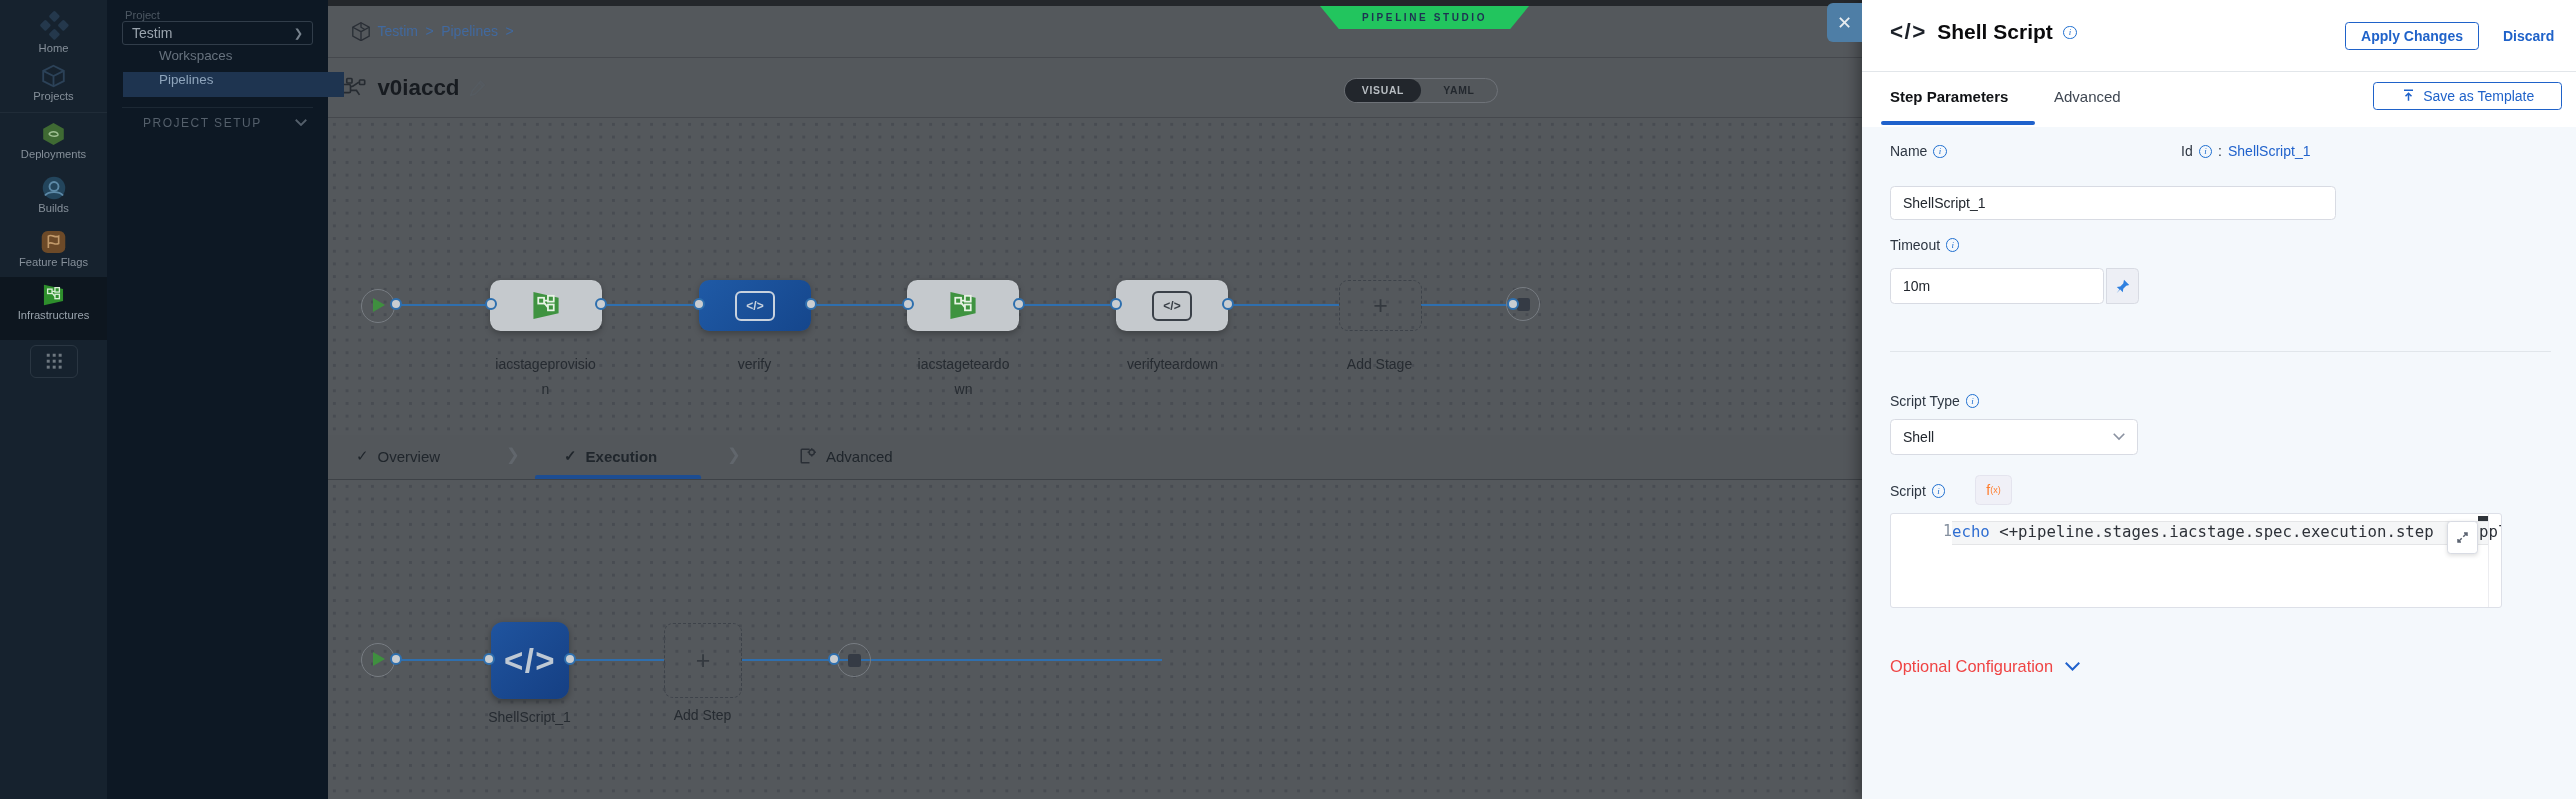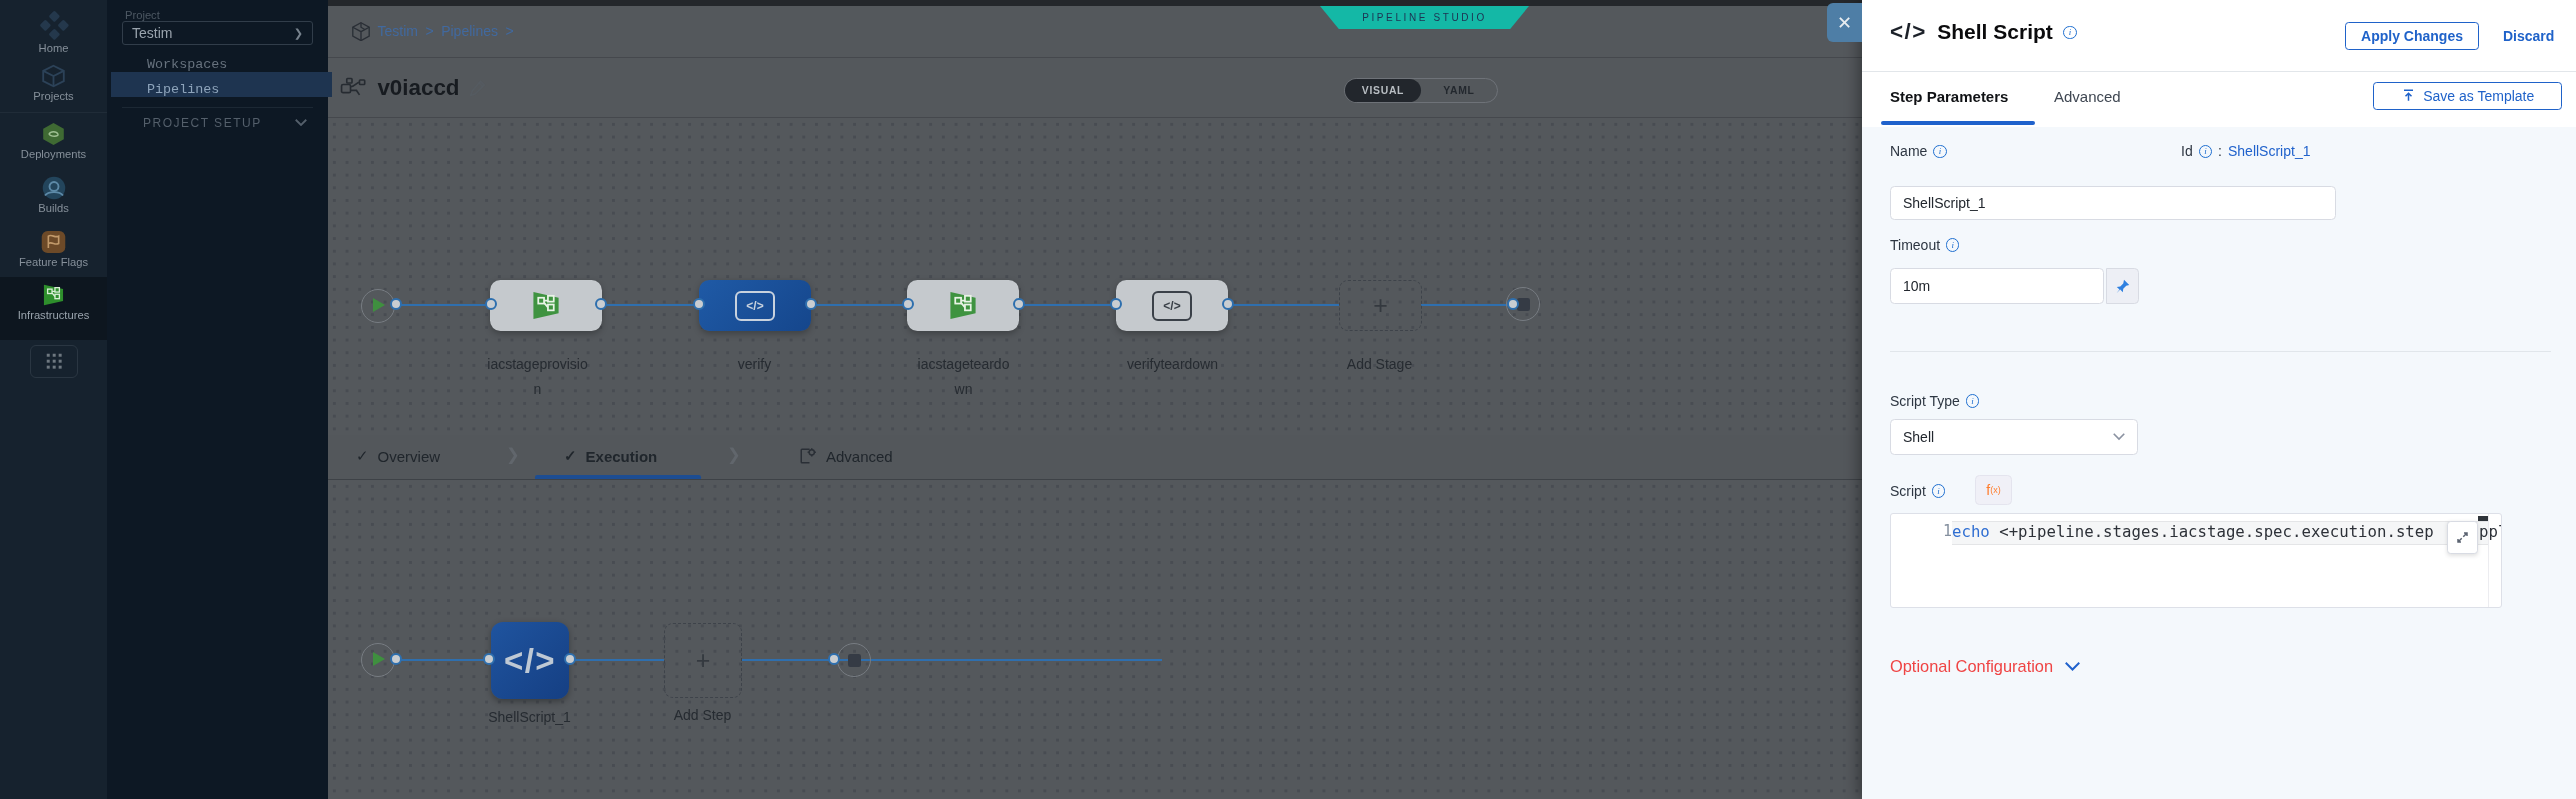--- a/index.html
+++ b/index.html
@@ -13,42 +13,42 @@
   .rail-label { font-size:11.2px; color:#86909a; }
   .rail-sep { position:absolute; left:0; width:107px; border-top:0.7px solid #202c38; }
   .rail-active { position:absolute; left:0; top:277px; width:107px; height:63px; background:#0d161f; }
   .grid-btn { position:absolute; left:30px; top:345px; width:48px; height:33px; border:0.7px solid #2a3642; border-radius:6px; display:flex; align-items:center; justify-content:center; cursor:pointer; }
 
   
   .sidebar { position:absolute; left:107px; top:0; width:221px; height:799px; background:#0d1824; z-index:5; }
   .proj-label { position:absolute; left:18px; top:9px; font-size:11.2px; color:#4d5863; }
   .proj-select { position:absolute; left:15px; top:21px; width:191px; height:24px; border:0.7px solid #313d4a; border-radius:3px;
     display:flex; align-items:center; justify-content:space-between; padding:0 9px; color:#9aa4ae; font-size:14px; cursor:pointer; }
-  .side-item { position:absolute; left:4px; width:221px; height:24px; display:flex; align-items:flex-end; padding-left:36px;
-    font-size:13.4px; color:#67727e; cursor:pointer;font-family:Liberation Mono, monospace; }
+  .side-item { position:absolute; left:16px; width:221px; height:24px; display:flex; align-items:flex-start; padding-left:36px;
+    font-size:13.4px; color:#67727e; cursor:pointer; }
   .side-item.active { background:#1e3450; color:#8ea4bb; }
   .side-sep { position:absolute; left:15px; right:15px; top:107px; border-top:0.7px solid #1c2834; }
   .setup-row { position:absolute; left:36px; right:21px; top:112px; height:21px; display:flex; align-items:center; justify-content:space-between;
     font-size:12px; letter-spacing:1.5px; color:#545f6b; cursor:pointer; }
 
   
   .canvas { position:absolute; left:328px; top:0; right:0; height:799px; background:#54585c; }
   .topstrip { position:absolute; left:0; right:0; top:0; height:6px; background:#24272b; }
   .crumb-row { position:absolute; left:0; right:0; top:6px; height:52px; border-bottom:0.7px solid #45484d; display:flex; align-items:center; padding-left:24px; }
   .crumbs { display:flex; align-items:center; gap:7.5px; font-size:14px; color:#41699f; }
   .crumbs a { cursor:pointer; }
   .title-row { position:absolute; left:0; right:0; top:59px; height:59px; border-bottom:0.7px solid #45484d; display:flex; align-items:center; gap:10.4px; padding-left:12px; }
   .pipe-title { font-size:22.4px; font-weight:bold; color:#171b20; }
   .dots { position:absolute; left:0; right:0;
     background-image:radial-gradient(circle, #484c52 1.6px, transparent 1.9px); background-size:12.7px 12.7px; }
   .dots1 { top:118px; height:317px; }
   .dots2 { top:480px; height:320px; }
-  .badge { position:absolute; top:6px; left:992px; width:209px; height:23px; background:#14b8a6; border:0.7px solid #5a masked;
+  .badge { position:absolute; top:6px; left:992px; width:209px; height:23px; background:#22c55e; border:0.7px solid #5a masked;
     display:flex; align-items:center; justify-content:center; clip-path:polygon(0 0,100% 0,91% 100%,9% 100%);
-    font-size:10px; font-weight:normal; letter-spacing:2.6px; color:#1e3252; }
+    font-size:10px; font-weight:bold; letter-spacing:2.6px; color:#1e3252; }
   .toggle { position:absolute; top:78px; left:1016px; width:154px; height:25px; border:0.7px solid #6e7278; border-radius:12.7px; display:flex; }
   .toggle-seg { flex:1; display:flex; align-items:center; justify-content:center; font-size:10.4px; font-weight:bold; letter-spacing:0.7px; cursor:pointer; }
   .toggle-on { background:#22262c; color:#b9bec3; border-radius:12.7px; }
   .toggle-off { color:#23282e; }
 
   
   .tabbar { position:absolute; left:0; right:0; top:435px; height:45px; background:#53575b; border-bottom:0.7px solid #3e4247; }
   .tabgroup { position:absolute; top:0; height:42px; display:flex; align-items:center; gap:9px; font-size:15px; color:#20262c; cursor:pointer; }
   .tab-check { font-size:15px; }
   .tab-chevron { position:absolute; top:10.4px; font-size:16.4px; color:#61666c; }
@@ -340,21 +340,21 @@
     <span class="port" style="left:157px; top:298px;"></span>
     <span class="port" style="left:267px; top:298px;"></span>
     <span class="port" style="left:365px; top:298px;"></span>
     <span class="port" style="left:477px; top:298px;"></span>
     <span class="port" style="left:574px; top:298px;"></span>
     <span class="port" style="left:685px; top:298px;"></span>
     <span class="port" style="left:782px; top:298px;"></span>
     <span class="port" style="left:894px; top:298px;"></span>
     <span class="port" style="left:1179px; top:298px;"></span>
 
-    <div class="node-label" style="left:146px; top:352px;">iacstageprovisio
+    <div class="node-label" style="left:154px; top:352px;">iacstageprovisio
 n</div>
     <div class="node-label" style="left:363px; top:352px;">verify</div>
     <div class="node-label" style="left:572px; top:352px;">iacstageteardo
 wn</div>
     <div class="node-label" style="left:781px; top:352px;">verifyteardown</div>
     <div class="node-label" style="left:988px; top:352px;">Add Stage</div>
 
     <div class="tabbar">
       <div class="tabgroup" style="left:28px;">
         <span class="tab-check">✓</span>

